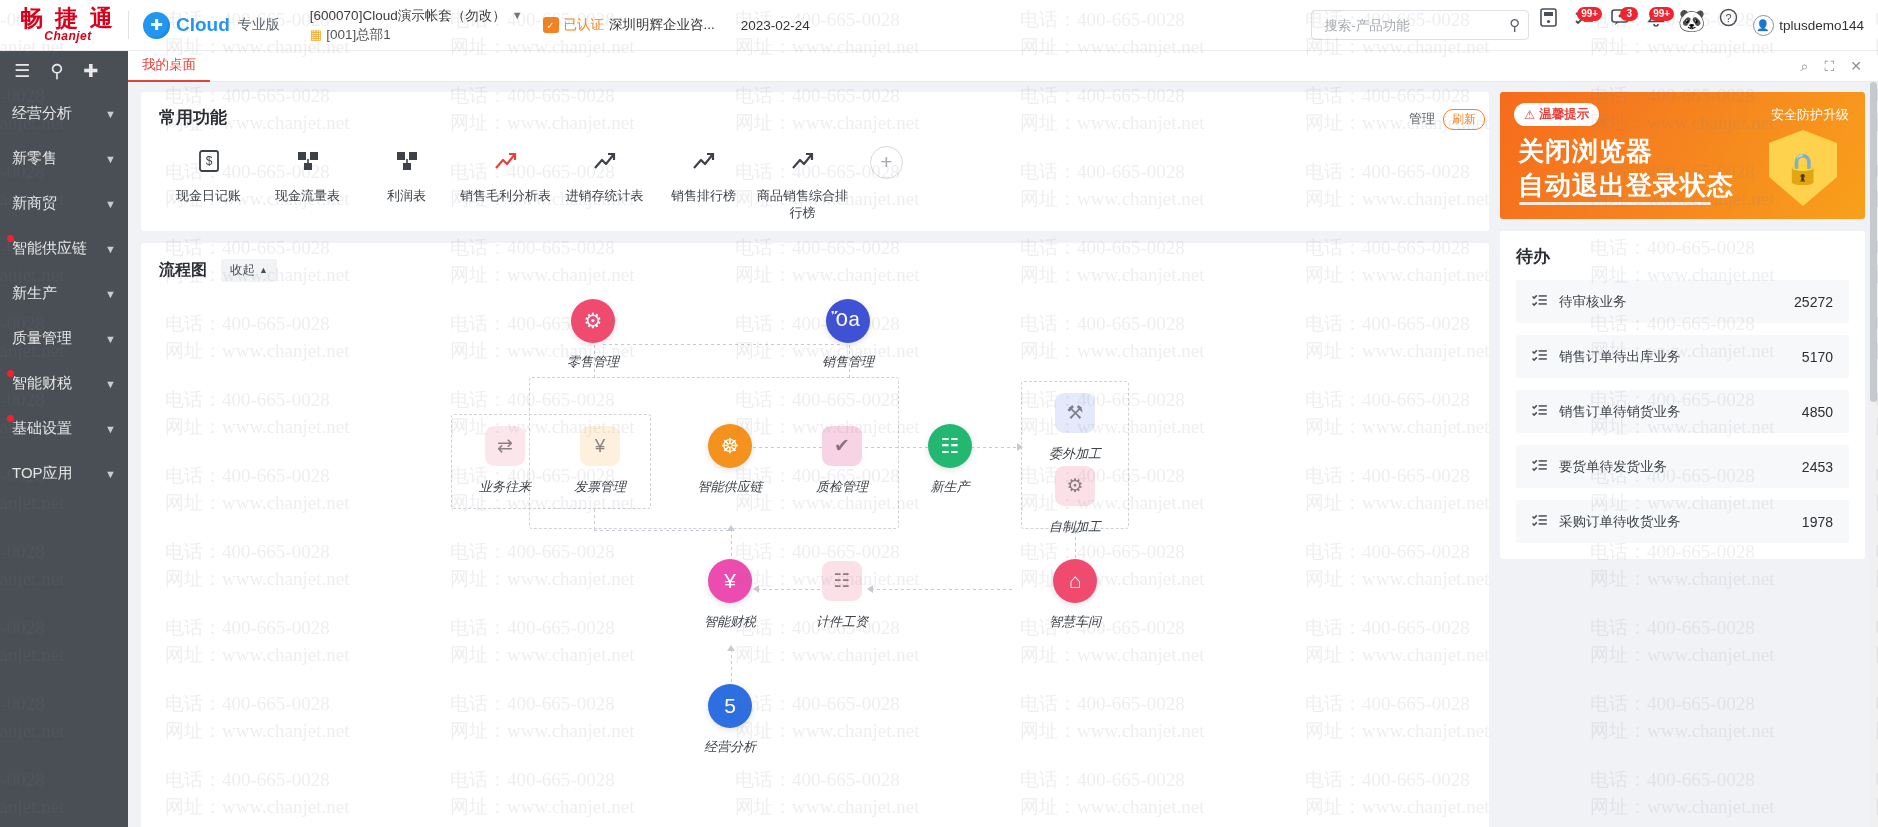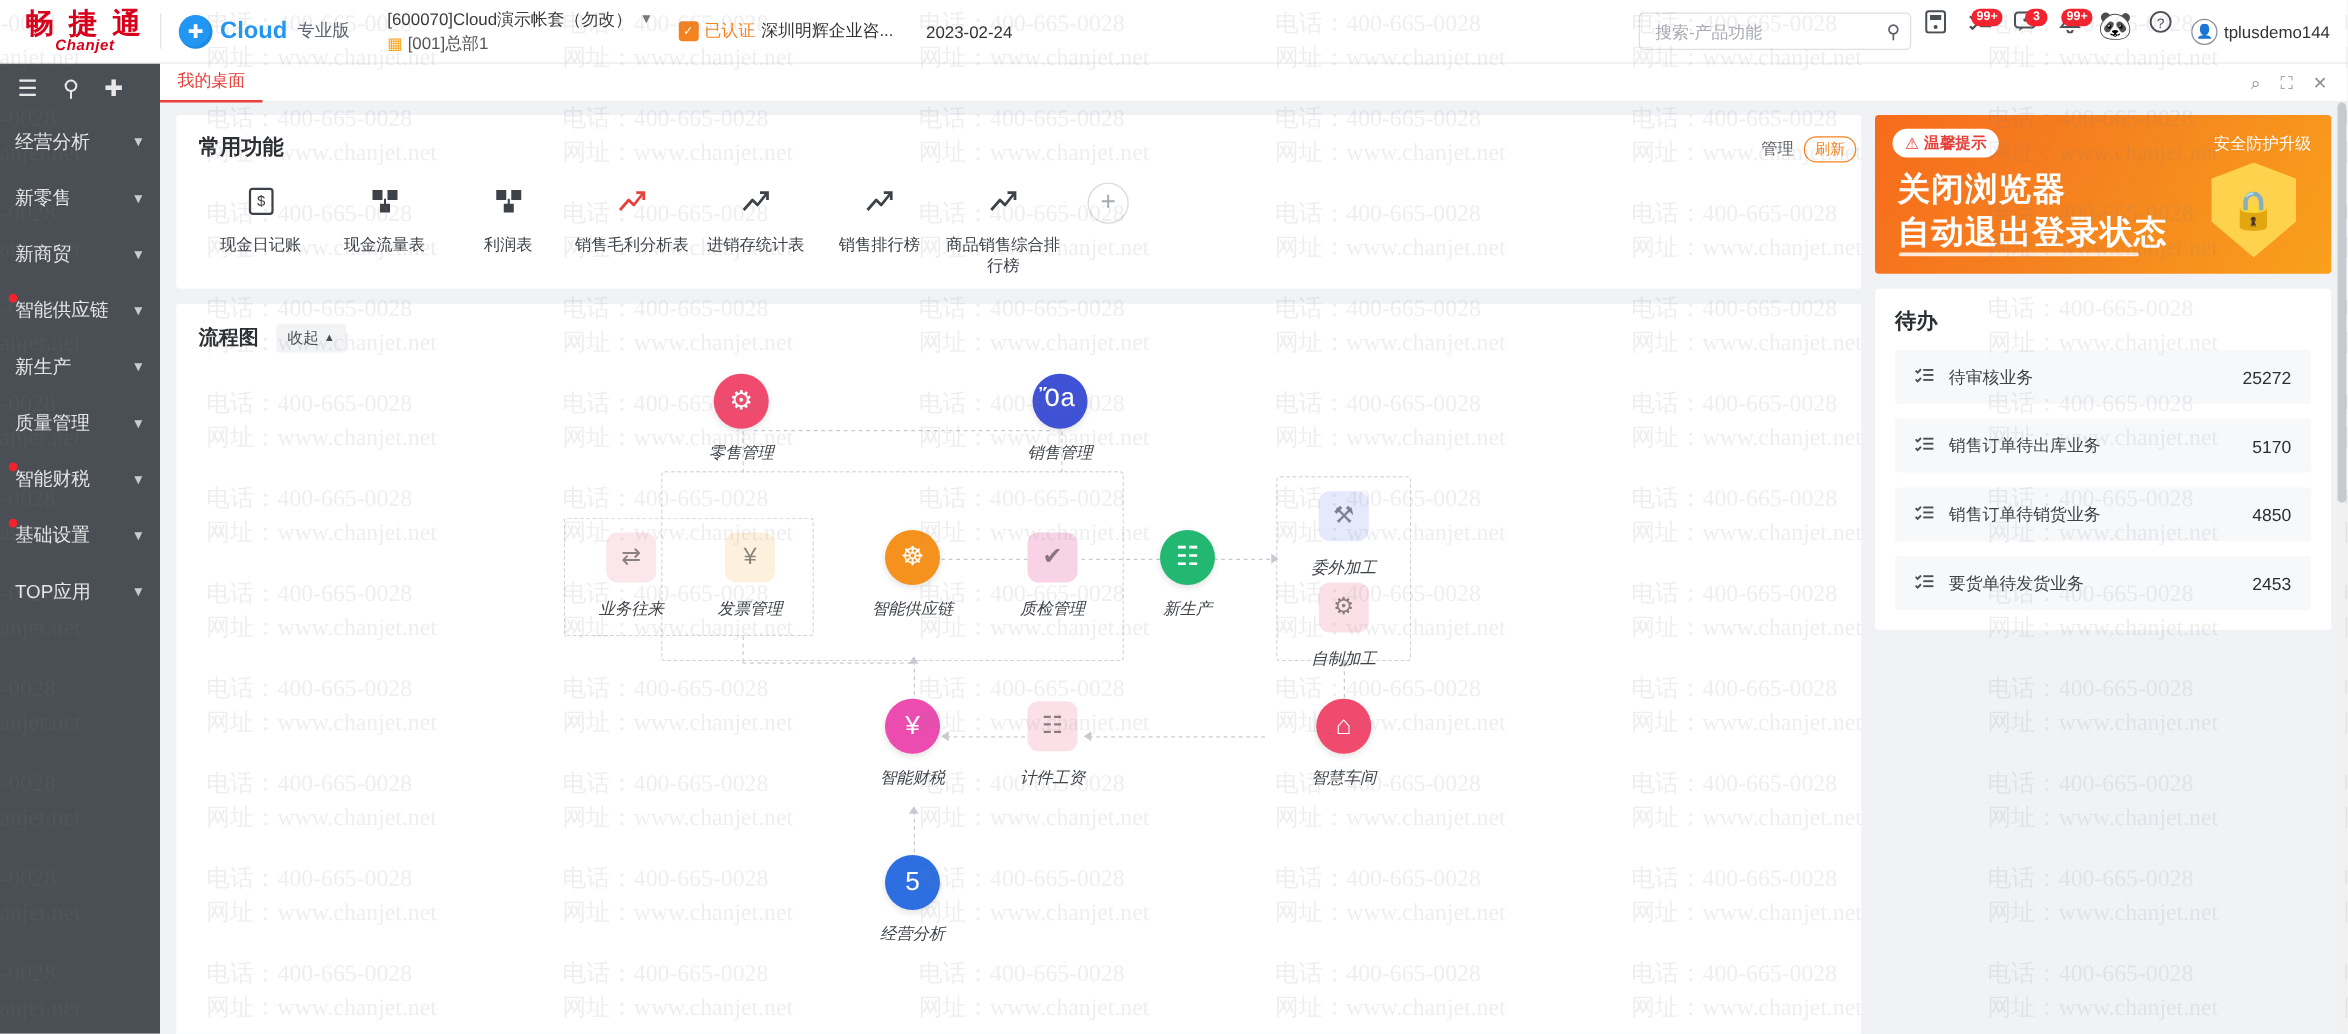--- a/index.html
+++ b/index.html
@@ -603,20 +603,31 @@
                 <span class="todo-ic"><svg width="15" height="14" viewBox="0 0 15 14">
                     <path d="M0.5 3.5l1.6 1.6L4.8 2.4" stroke="#4a4f55" stroke-width="1.5" fill="none"></path>
                     <path d="M0.5 10.5l1.6 1.6L4.8 9.4" stroke="#4a4f55" stroke-width="1.5" fill="none"></path>
                     <rect x="6.6" y="2.2" width="8.2" height="1.5" fill="#4a4f55"></rect>
                     <rect x="6.6" y="6.2" width="8.2" height="1.5" fill="#4a4f55"></rect>
                     <rect x="6.6" y="10.2" width="8.2" height="1.5" fill="#4a4f55"></rect>
                   </svg></span>
                 <span class="todo-name">要货单待发货业务</span>
                 <span class="todo-val">2453</span>
               </div>
+              <div class="todo-row">
+                <span class="todo-ic"><svg width="15" height="14" viewBox="0 0 15 14">
+                    <path d="M0.5 3.5l1.6 1.6L4.8 2.4" stroke="#4a4f55" stroke-width="1.5" fill="none"></path>
+                    <path d="M0.5 10.5l1.6 1.6L4.8 9.4" stroke="#4a4f55" stroke-width="1.5" fill="none"></path>
+                    <rect x="6.6" y="2.2" width="8.2" height="1.5" fill="#4a4f55"></rect>
+                    <rect x="6.6" y="6.2" width="8.2" height="1.5" fill="#4a4f55"></rect>
+                    <rect x="6.6" y="10.2" width="8.2" height="1.5" fill="#4a4f55"></rect>
+                  </svg></span>
+                <span class="todo-name">采购订单待收货业务</span>
+                <span class="todo-val">1978</span>
+              </div>
             </div>
         </div>
       </div>
 
     </div>
   </div>
 
   <div class="watermark" id="watermark">
       <div class="wm-cell" style="left: -120px; top: 6px;">
         <div>电话：400-665-0028</div>

